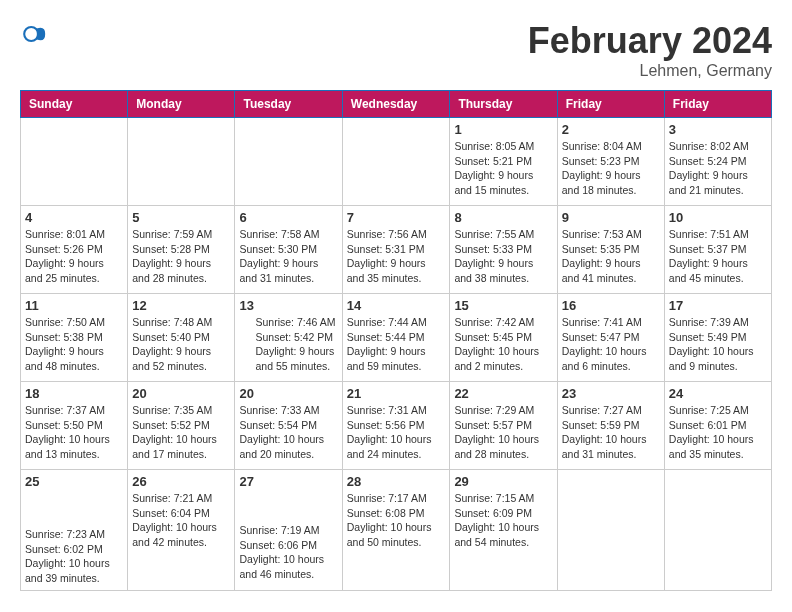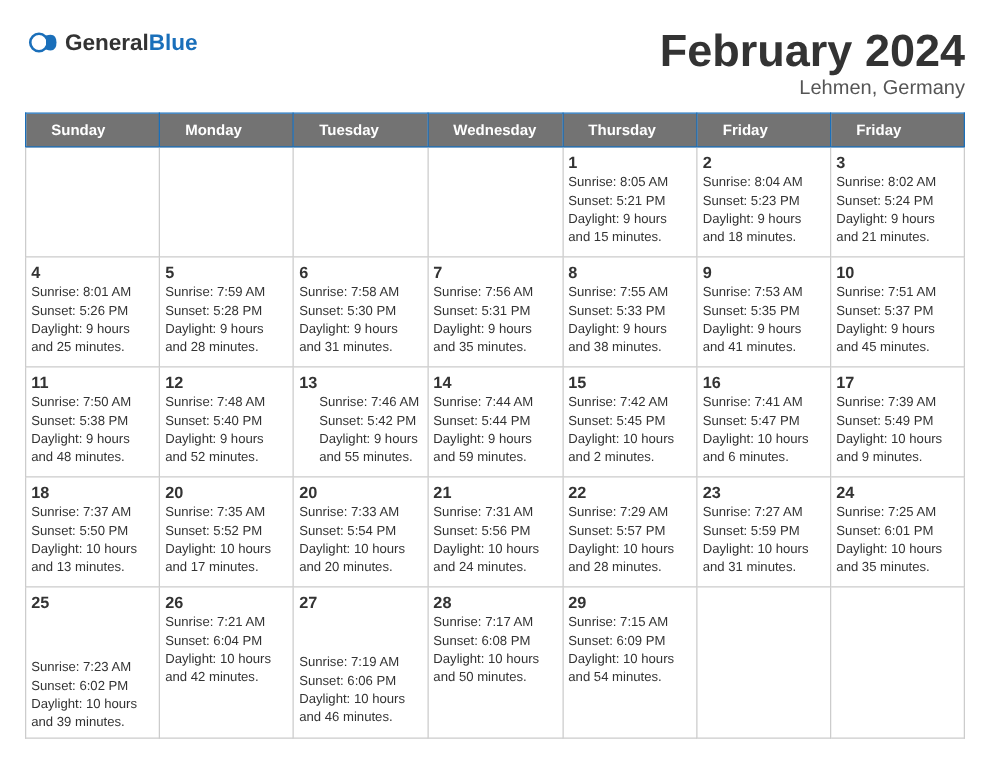--- a/index.html
+++ b/index.html
@@ -47,23 +47,23 @@
     .location-title {
       font-size: 16px;
       color: #555;
     }
     .calendar-table {
       width: 100%;
       border-collapse: collapse;
       font-size: 11px;
     }
     .calendar-table th {
-      background-color: #737373;
+      background-color: #be185d;
       color: #fff;
-      padding: 6px 20px;
+      padding: 6px 8px;
       text-align: left;
       font-size: 12px;
       border: 1px solid #1a6fba;
     }
     .calendar-table td {
       border: 1px solid #ccc;
       vertical-align: top;
       padding: 4px;
       height: 88px;
       width: 108px;
@@ -86,23 +86,20 @@
   </style>
 </head>
 <body>
 
 <div class="header-section">
   <div class="logo">
     <svg class="logo-icon" viewBox="0 0 40 40" xmlns="http://www.w3.org/2000/svg">
       <circle cx="16" cy="20" r="10" fill="none" stroke="#1a6fba" stroke-width="3"></circle>
       <path d="M24 12 Q36 8 36 20 Q36 32 24 28" fill="#1a6fba"></path>
     </svg>
-    <div>
-      <span class="logo-text-general">General</span><span class="logo-text-blue">Blue</span>
-    </div>
   </div>
   <div class="title-section">
     <div class="month-title">February 2024</div>
     <div class="location-title">Lehmen, Germany</div>
   </div>
 </div>
 
 <table class="calendar-table">
   <thead>
     <tr>

